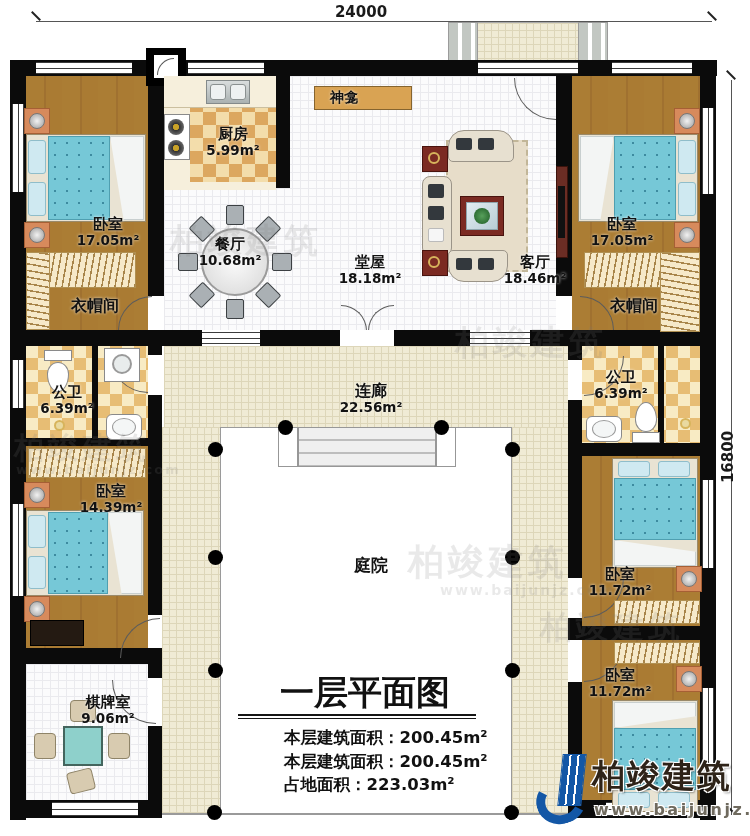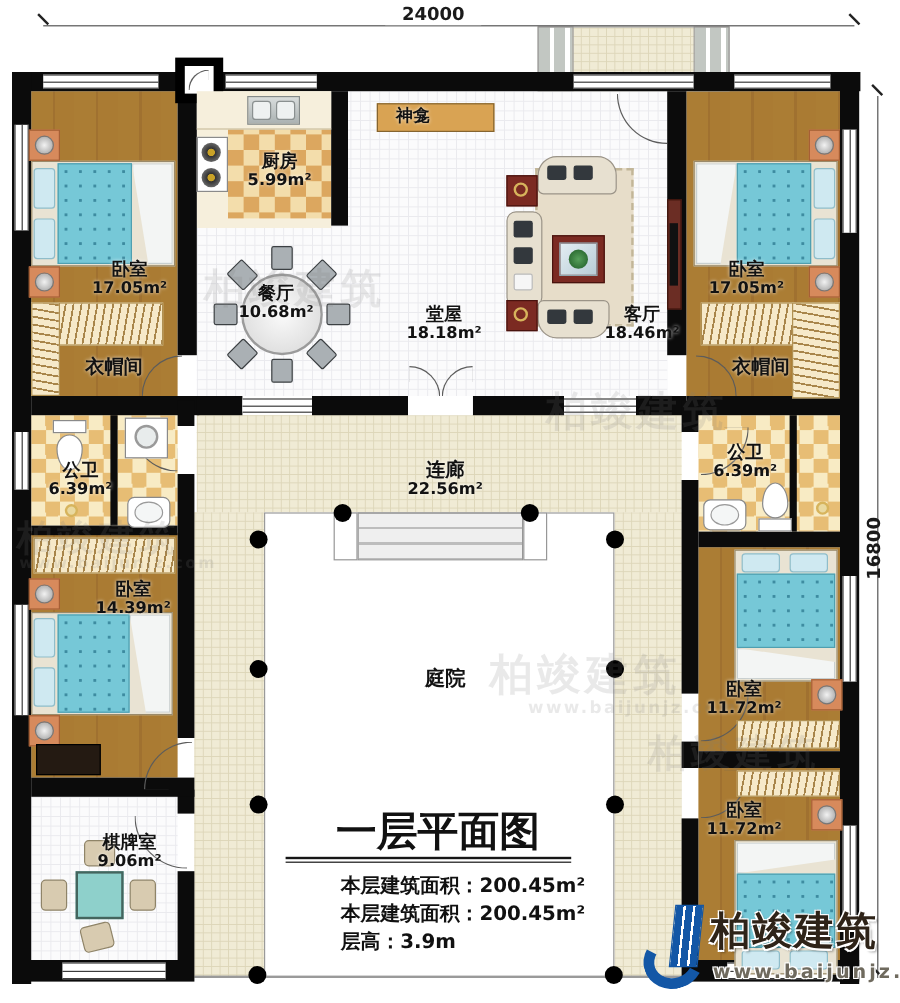--- a/index.html
+++ b/index.html
@@ -365,21 +365,21 @@
   <div class="tick" style="left:725px;top:809px;"></div>
   <div class="dimtxt" style="left:687px;top:448px;width:82px;transform:rotate(-90deg);background:transparent;">16800</div>
 
   <div style="left:215px;top:670px;width:300px;height:44px;display:flex;justify-content:center;align-items:baseline;gap:16px;">
     <span class="tb-title">一层平面图</span>
   </div>
   <div class="under2" style="left:238px;top:714px;width:238px;"></div>
   <div style="left:284px;top:726px;width:230px;">
     <div class="tb-line" style="position:static;">本层建筑面积：200.45m²</div>
     <div class="tb-line" style="position:static;">本层建筑面积：200.45m²</div>
-    <div class="tb-line" style="position:static;">层高：3.9m</div>
+    <div class="tb-line" style="position:static;">占地面积：223.03m²</div>
   </div>
 
   <div style="left:534px;top:750px;width:216px;height:86px;">
     <div style="left:2px;top:28px;width:50px;height:46px;border:9px solid transparent;border-left-color:#1357a6;border-bottom-color:#1357a6;border-radius:50%;transform:rotate(-18deg);"></div>
     <div style="left:26px;top:4px;width:24px;height:52px;background:repeating-linear-gradient(90deg,#1357a6 0 6px,#fff 6px 8px);transform:skewX(-6deg);border:1px solid #1357a6;"></div>
     <div class="logo-txt" style="left:58px;top:4px;">柏竣建筑</div>
     <div class="logo-url" style="left:60px;top:50px;">www.baijunjz.com</div>
   </div>
 
 </div>

